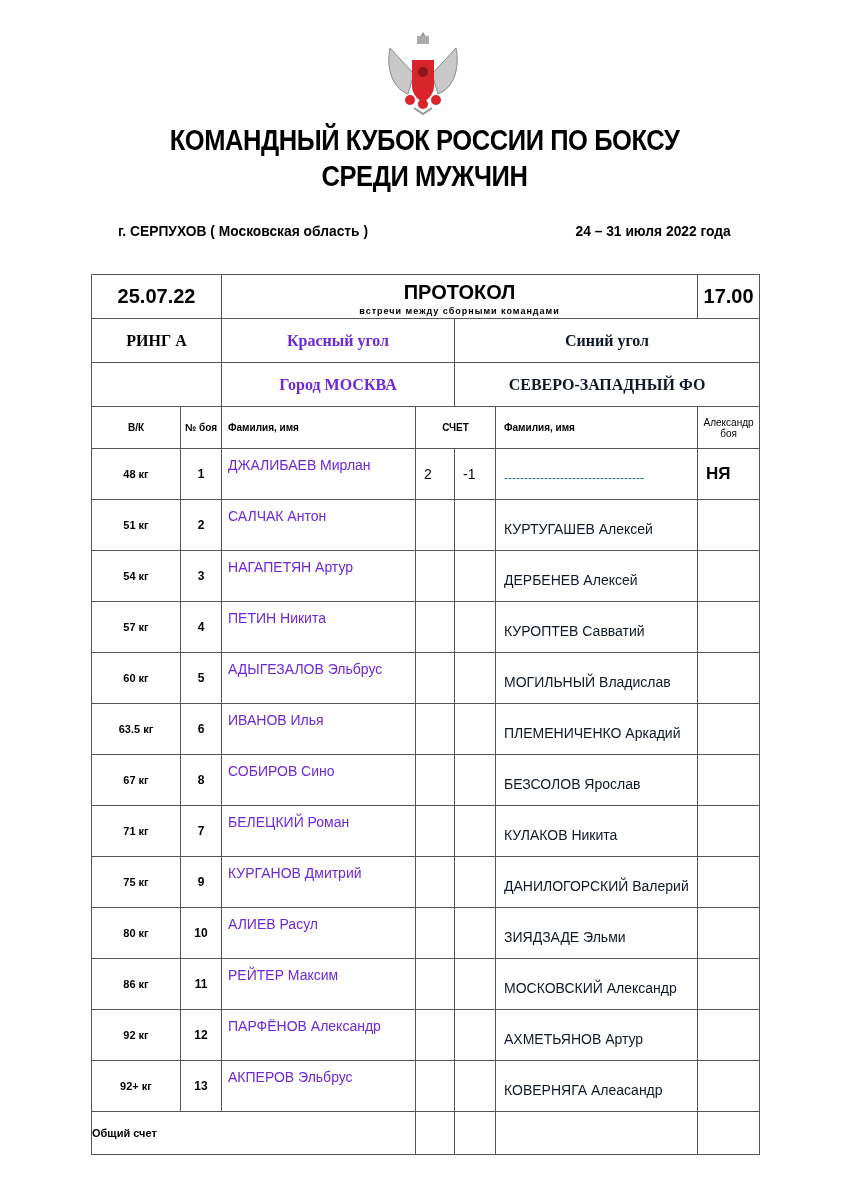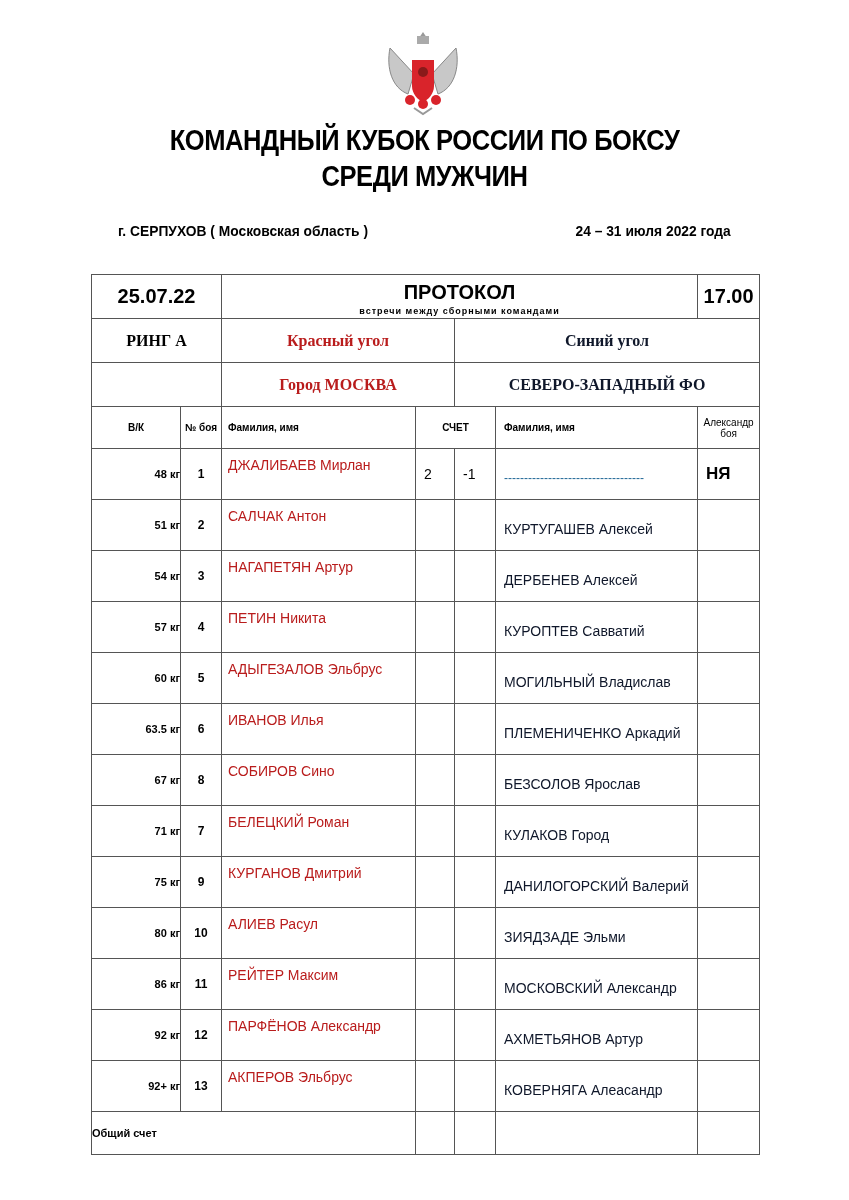--- a/index.html
+++ b/index.html
@@ -8,26 +8,26 @@
   .title { position:absolute; left:0; width:849px; text-align:center; font-weight:bold; font-size:29px; letter-spacing:-0.5px; transform:scaleX(0.88); transform-origin:center; }
   .t1 { top:124px; }
   .t2 { top:160px; }
   .loc { position:absolute; left:118px; top:222px; font-weight:bold; font-size:15px; transform:scaleX(0.92); transform-origin:left; }
   .dates { position:absolute; right:118px; top:222px; font-weight:bold; font-size:15px; transform:scaleX(0.92); transform-origin:right; }
   table { position:absolute; left:91px; top:274px; border-collapse:collapse; width:668px; table-layout:fixed; }
   td { border:1px solid #555; padding:0; vertical-align:middle; }
   .hdr td { height:43px; }
   .big { font-weight:bold; font-size:20px; text-align:center;margin-top:24px; }
   .serif { font-family:"Liberation Serif", serif; font-weight:bold; font-size:16px; text-align:center; }
-  .red { color:#b91c1c; }
+  .red { color:#6d28d9; }
   .blue { color:#0f172a; }
   .sub { font-size:9px; font-weight:bold; letter-spacing:1px; text-align:center; display:block; margin-top:2px; }
   .colh td { height:41px; font-size:10px; font-weight:bold; }
   .row td { height:42px; }
-  .wk { font-size:11px; font-weight:bold; text-align:right; }
+  .wk { font-size:11px; font-weight:bold; text-align:center; }
   .num { font-size:12px; font-weight:bold; text-align:center; }
   .name { font-size:14px; padding-left:6px; vertical-align:top; padding-top:8px; }
   .bname { font-size:14px; padding-left:8px; padding-top:8px; }
   .score { font-size:14px; padding-left:8px; }
   .res { font-size:17px; font-weight:bold; padding-left:8px; }
   .dash { color:#1f6696; letter-spacing:0px; font-size:12px; }
 </style>
 </head>
 <body>
 
@@ -154,21 +154,21 @@
         <td class="score"></td>
         <td class="bname blue">БЕЗСОЛОВ Ярослав</td>
         <td class="res"></td>
       </tr>
       <tr class="row">
         <td class="wk">71 кг</td>
         <td class="num">7</td>
         <td class="name red">БЕЛЕЦКИЙ Роман</td>
         <td class="score"></td>
         <td class="score"></td>
-        <td class="bname blue">КУЛАКОВ Город</td>
+        <td class="bname blue">КУЛАКОВ Никита</td>
         <td class="res"></td>
       </tr>
       <tr class="row">
         <td class="wk">75 кг</td>
         <td class="num">9</td>
         <td class="name red">КУРГАНОВ Дмитрий</td>
         <td class="score"></td>
         <td class="score"></td>
         <td class="bname blue">ДАНИЛОГОРСКИЙ Валерий</td>
         <td class="res"></td>

